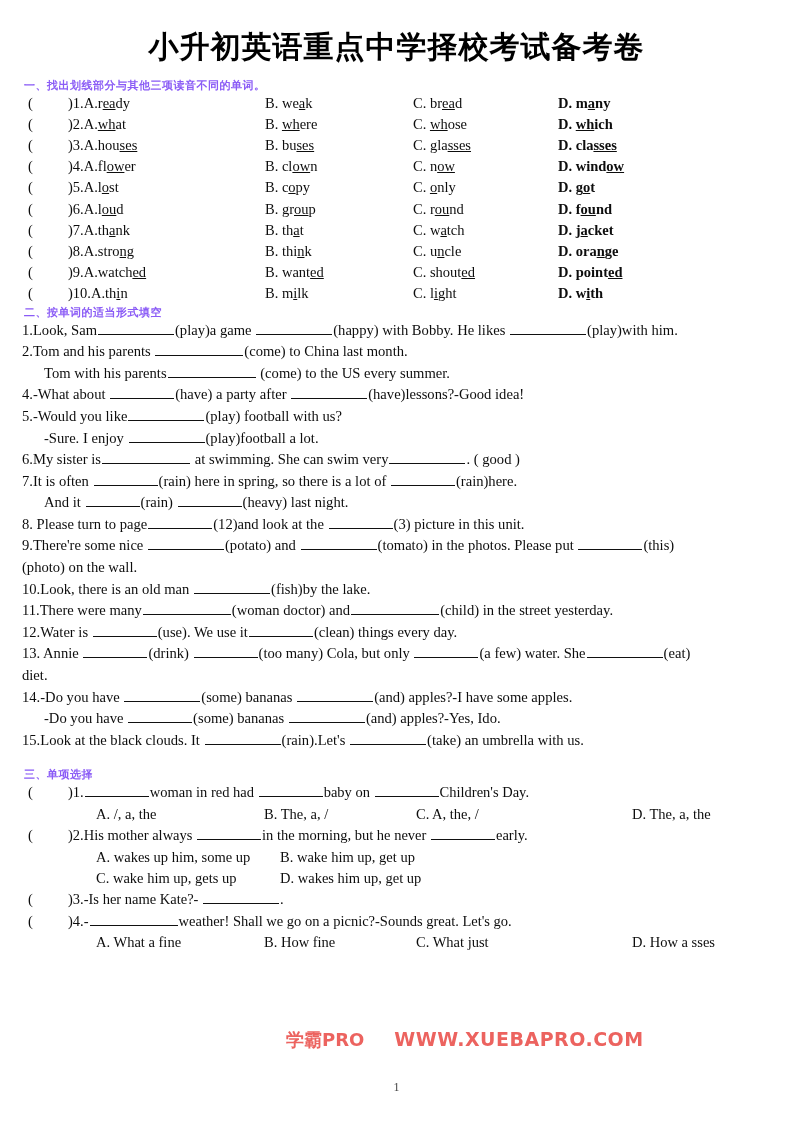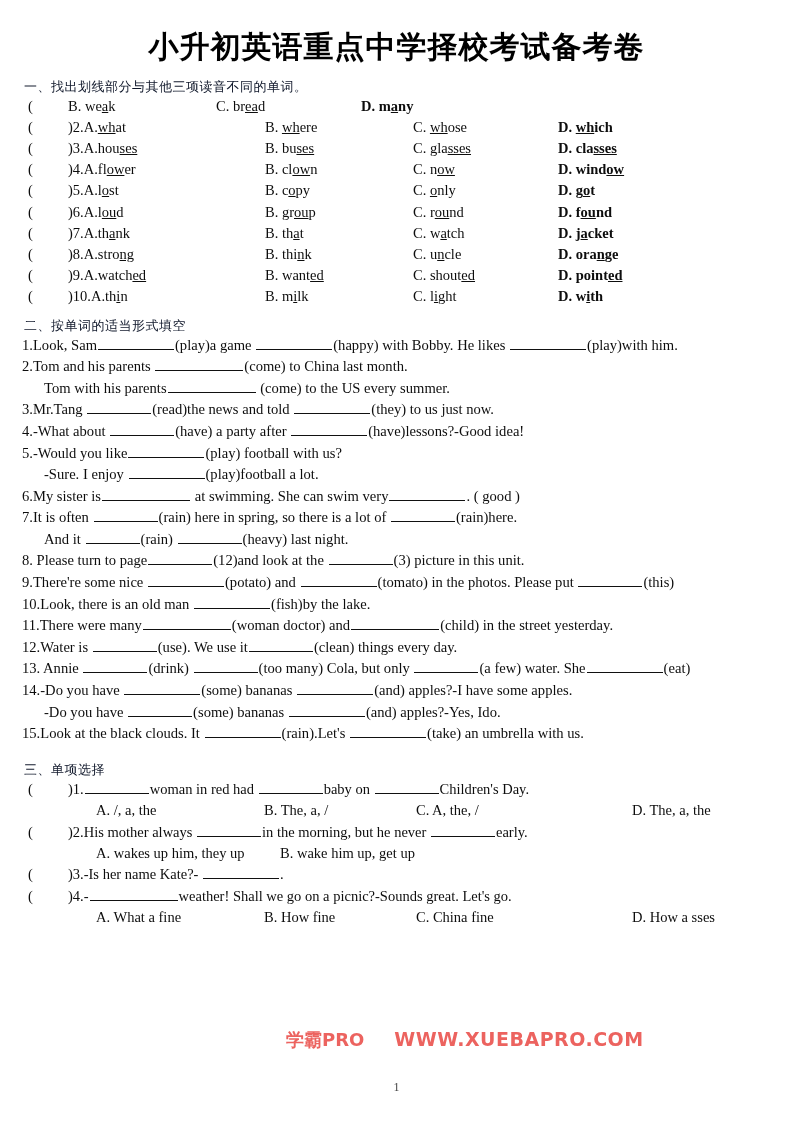--- a/index.html
+++ b/index.html
@@ -29,26 +29,26 @@
     font-weight: bold;
     font-size: 30px;
     letter-spacing: 1px;
     margin: 30px 0 0 0;
     padding: 0 10px;
     line-height: 1.15;
     color: #000;
   }
   .section-head {
     font-family: "DejaVu Sans", "Liberation Sans", sans-serif;
-    font-weight: normal;
-    font-size: 13px;
+    font-weight: bold;
+    font-size: 11px;
     margin: 0;
     padding: 0 0 0 24px;
     letter-spacing: 0.5px;
-    color: #0f172a;
+    color: #8b5cf6;
   }
   .s1-block { margin-top: 13px; }
   .mc-row {
     display: flex;
     align-items: baseline;
     font-size: 14.5px;
     line-height: 21.2px;
     padding-left: 28px;
     white-space: nowrap;
   }
@@ -64,21 +64,21 @@
     width: 148px;
     flex: 0 0 148px;
   }
   .mc-c {
     width: 145px;
     flex: 0 0 145px;
   }
   .mc-d { flex: 0 0 auto; font-weight: bold; }
   u.ul { text-decoration: underline; text-underline-offset: 1px; }
 
-  .s2-block { margin-top: 9px; }
+  .s2-block { }
   .fill-line {
     font-size: 14.6px;
     line-height: 21.6px;
     padding-left: 22px;
     padding-right: 12px;
     text-align: left;
   }
   .fill-line.indent { padding-left: 44px; }
   .blank {
     display: inline-block;
@@ -152,20 +152,21 @@
 
   <div class="edge-top"></div>
 
   <h1 class="doc-title">小升初英语重点中学择校考试备考卷</h1>
 
   <div class="s1-block">
     <div class="section-head">一、找出划线部分与其他三项读音不同的单词。</div>
     <div id="s1-rows">
         <div class="mc-row">
           <span class="mc-paren">(</span>
+          <span class="mc-a">)1.A.<span>r<u class="ul">ea</u>dy</span></span>
           <span class="mc-b"><span>B. we<u class="ul">a</u>k</span></span>
           <span class="mc-c"><span>C. br<u class="ul">ea</u>d</span></span>
           <span class="mc-d"><span>D. m<u class="ul">a</u>ny</span></span>
         </div>
         <div class="mc-row">
           <span class="mc-paren">(</span>
           <span class="mc-a">)2.A.<span><u class="ul">wh</u>at</span></span>
           <span class="mc-b"><span>B. <u class="ul">wh</u>ere</span></span>
           <span class="mc-c"><span>C. <u class="ul">wh</u>ose</span></span>
           <span class="mc-d"><span>D. <u class="ul">wh</u>ich</span></span>
@@ -228,33 +229,34 @@
         </div>
       </div>
   </div>
 
   <div class="s2-block">
     <div class="section-head">二、按单词的适当形式填空</div>
     <div id="s2-rows">
         <div class="fill-line">1.Look, Sam<span class="blank b-l"></span>(play)a game <span class="blank b-l"></span>(happy) with Bobby. He likes <span class="blank b-l"></span>(play)with him.</div>
         <div class="fill-line">2.Tom and his parents <span class="blank b-xl"></span>(come) to China last month.</div>
         <div class="fill-line indent">Tom with his parents<span class="blank b-xl"></span> (come) to the US every summer.</div>
-        <div class="fill-line">3.Mr.Tang <span class="blank b-m"></span>(read)the news and told <span class="blank b-l"></span>(they) to us just now.</div>
         <div class="fill-line">4.-What about <span class="blank b-m"></span>(have) a party after <span class="blank b-l"></span>(have)lessons?-Good idea!</div>
         <div class="fill-line">5.-Would you like<span class="blank b-l"></span>(play) football with us?</div>
         <div class="fill-line indent">-Sure. I enjoy <span class="blank b-l"></span>(play)football a lot.</div>
         <div class="fill-line">6.My sister is<span class="blank b-xl"></span> at swimming. She can swim very<span class="blank b-l"></span>. ( good )</div>
         <div class="fill-line">7.It is often <span class="blank b-m"></span>(rain) here in spring, so there is a lot of <span class="blank b-m"></span>(rain)here.</div>
         <div class="fill-line indent">And it <span class="blank b-s"></span>(rain) <span class="blank b-m"></span>(heavy) last night.</div>
         <div class="fill-line">8. Please turn to page<span class="blank b-m"></span>(12)and look at the <span class="blank b-m"></span>(3) picture in this unit.</div>
         <div class="fill-line">9.There're some nice <span class="blank b-l"></span>(potato) and <span class="blank b-l"></span>(tomato) in the photos.  Please put <span class="blank b-m"></span>(this)</div>
+        <div class="fill-line">(photo) on the wall.</div>
         <div class="fill-line">10.Look, there is an old man <span class="blank b-l"></span>(fish)by the lake.</div>
         <div class="fill-line">11.There were many<span class="blank b-xl"></span>(woman doctor) and<span class="blank b-xl"></span>(child) in the street yesterday.</div>
         <div class="fill-line">12.Water is <span class="blank b-m"></span>(use). We use it<span class="blank b-m"></span>(clean) things every day.</div>
         <div class="fill-line">13. Annie <span class="blank b-m"></span>(drink) <span class="blank b-m"></span>(too many) Cola, but only <span class="blank b-m"></span>(a few) water. She<span class="blank b-l"></span>(eat)</div>
+        <div class="fill-line">diet.</div>
         <div class="fill-line">14.-Do you have <span class="blank b-l"></span>(some) bananas <span class="blank b-l"></span>(and) apples?-I have some apples.</div>
         <div class="fill-line indent">-Do you have <span class="blank b-m"></span>(some) bananas <span class="blank b-l"></span>(and) apples?-Yes, Ido.</div>
         <div class="fill-line">15.Look at the black clouds. It <span class="blank b-l"></span>(rain).Let's <span class="blank b-l"></span>(take) an umbrella with us.</div>
       </div>
   </div>
 
   <div class="s3-block">
     <div class="section-head">三、单项选择</div>
     <div id="s3-rows">
         <div class="q-row">
@@ -265,35 +267,39 @@
           <span class="o1">A. /, a, the</span>
           <span class="o2">B. The, a, /</span>
           <span class="o3">C. A, the, /</span>
           <span class="o4">D. The, a, the</span>
         </div>
         <div class="q-row">
           <span class="q-paren">(</span>
           <span>)2.His mother always <span class="blank b-m"></span>in the morning, but he never <span class="blank b-m"></span>early.</span>
         </div>
         <div class="opt-row two">
-          <span class="o1">A. wakes up him, they up</span>
+          <span class="o1">A. wakes up him, some up</span>
           <span class="o2">B. wake him up, get up</span>
+        </div>
+        <div class="opt-row two">
+          <span class="o1">C. wake him up, gets up</span>
+          <span class="o2">D. wakes him up, get up</span>
         </div>
         <div class="q-row">
           <span class="q-paren">(</span>
           <span>)3.-Is her name Kate?- <span class="blank b-l"></span>.</span>
         </div>
         <div class="q-row">
           <span class="q-paren">(</span>
           <span>)4.-<span class="blank b-xl"></span>weather! Shall we go on a picnic?-Sounds great. Let's go.</span>
         </div>
         <div class="opt-row wide">
           <span class="o1">A. What a fine</span>
           <span class="o2">B. How fine</span>
-          <span class="o3">C. China fine</span>
+          <span class="o3">C. What just</span>
           <span class="o4">D. How a sses</span>
         </div>
       </div>
   </div>
 
   <div class="watermark">
     <span class="wm-cn">学霸PRO</span><span class="wm-gap"></span><span>WWW.XUEBAPRO.COM</span>
   </div>
 
   <div class="page-number">1</div>

